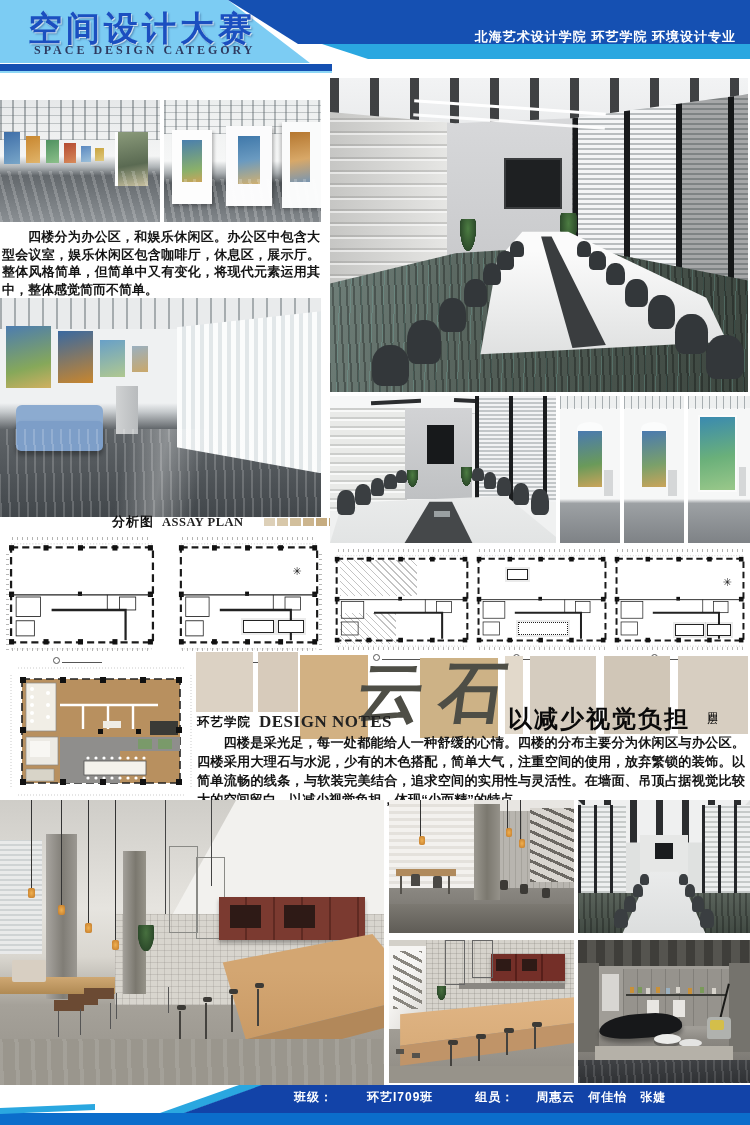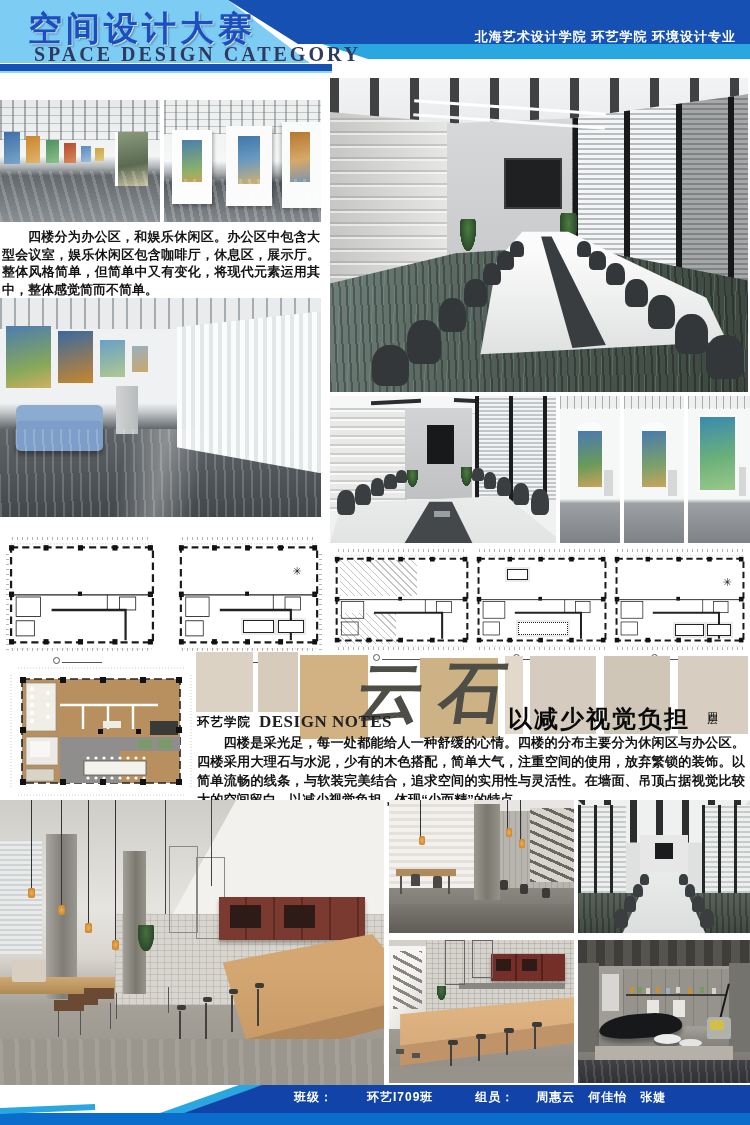--- a/index.html
+++ b/index.html
@@ -12,21 +12,21 @@
   .hdr-left{left:0;top:0;width:332px;height:63px;background:#7cccf3;
             clip-path:polygon(0 0,228px 0,310px 100%,0 100%);}
   .hdr-dark{left:228px;top:0;width:522px;height:44px;background:#1550b2;
             clip-path:polygon(0 0,100% 0,100% 100%,70px 100%);}
   .hdr-cyan{left:322px;top:44px;width:428px;height:15px;background:#2aa7e0;
             clip-path:polygon(0 0,100% 0,100% 100%,46px 100%);}
   .hdr-sub{left:0;top:64px;width:332px;height:7px;background:#1550b2;}
   .hdr-subline{left:0;top:71px;width:332px;height:2px;background:#8ed7f5;}
   .t-cn{left:28px;top:6px;font-size:34px;font-weight:bold;color:#1b4fc0;letter-spacing:4px;
         text-shadow:1px 1px 0 rgba(255,255,255,.7),2px 2px 2px rgba(10,30,90,.35);}
-  .t-en{left:34px;top:43px;font-size:20px;color:#2e3a60;letter-spacing:3px;
+  .t-en{left:34px;top:43px;font-size:12px;color:#2e3a60;letter-spacing:3px;
         font-family:"Liberation Serif","DejaVu Serif",serif;font-weight:bold;}
   .t-term{right:12px;top:7px;font-size:21px;font-weight:bold;color:#fff;letter-spacing:1px;}
   .t-school{right:14px;top:28px;font-size:13px;font-weight:bold;color:#fff;letter-spacing:1px;}
   
   .seclabel{display:flex;align-items:center;gap:8px;}
   .sec-cn{font-size:13px;font-weight:bold;color:#111;letter-spacing:1px;}
   .sec-en{font-size:12.5px;font-weight:bold;color:#222;letter-spacing:.5px;
           font-family:"Liberation Serif","DejaVu Serif",serif;}
   .chips{display:flex;gap:2px;margin-left:12px;}
   .chip{width:13px;height:9px;}
@@ -150,20 +150,34 @@
     <div style="left:2%;top:13%;width:14%;height:28%;background:linear-gradient(165deg,#4c7cb0,#86a85a 65%,#d0b060);"></div>
     <div style="left:18%;top:15%;width:11%;height:24%;background:linear-gradient(165deg,#3a69a0,#c8862e);"></div>
     <div style="left:31%;top:19%;width:8%;height:17%;background:linear-gradient(165deg,#68a0c8,#b0c890);"></div>
     <div style="left:41%;top:22%;width:5%;height:12%;background:linear-gradient(165deg,#9ab0c0,#caa86a);"></div>
     <div style="left:36%;top:40%;width:7%;height:22%;background:linear-gradient(90deg,#d0d2d3,#b8bbbd);"></div>
     <div style="left:5%;top:49%;width:27%;height:10%;background:#8cab d0;background:#8cabd0;border-radius:6px 6px 0 0;"></div>
     <div style="left:5%;top:56%;width:27%;height:14%;background:#7d9ec8;border-radius:5px;box-shadow:0 4px 5px rgba(0,0,0,.35);"></div>
     <div style="left:0;top:60%;width:100%;height:40%;background:repeating-linear-gradient(88deg,rgba(255,255,255,.18) 0 2px,transparent 2px 9px),linear-gradient(100deg,transparent 38%,rgba(255,255,255,.3) 50%,transparent 62%);"></div>
   </div>
 
+  <div class="abs seclabel" style="left:112px;top:513px;">
+    <span class="sec-cn">分析图</span>
+    <span class="sec-en">ASSAY PLAN</span>
+    <span class="chips">
+      <span class="chip" style="width: 11px; height: 8px; background: rgb(221, 208, 184);"></span>
+        <span class="chip" style="width: 11px; height: 8px; background: rgb(216, 200, 170);"></span>
+        <span class="chip" style="width: 11px; height: 8px; background: rgb(210, 191, 156);"></span>
+        <span class="chip" style="width: 11px; height: 8px; background: rgb(204, 181, 142);"></span>
+        <span class="chip" style="width: 11px; height: 8px; background: rgb(198, 172, 128);"></span>
+        <span class="chip" style="width: 11px; height: 8px; background: rgb(192, 162, 114);"></span>
+        <span class="chip" style="width: 11px; height: 8px; background: rgb(186, 152, 100);"></span>
+        <span class="chip" style="width: 11px; height: 8px; background: rgb(180, 142, 86);"></span>
+    </span>
+  </div>
 
   <div class="img" style="left:330px;top:78px;width:418px;height:314px;">
     <div style="inset:0;background:#eceded;"></div>
     <div style="left:0;top:0;width:30%;height:72%;background:repeating-linear-gradient(0deg,rgba(255,255,255,.55) 0 2px,rgba(130,130,128,.3) 2px 4px,transparent 4px 13px),linear-gradient(90deg,#c6c6c4,#e8e8e6);"></div>
     <div style="left:28%;top:10%;width:34%;height:52%;background:linear-gradient(180deg,#d8d9db,#c8c9cb);"></div>
     <div style="left:42%;top:26%;width:13%;height:15%;background:#1e2022;box-shadow:0 0 0 2px #3a3c3e;"></div>
     <div style="left:58%;top:0;width:42%;height:78%;background:repeating-linear-gradient(90deg,#17191b 0 6px,transparent 6px 52px),repeating-linear-gradient(0deg,#f4f5f6 0 3px,#b9bdbf 3px 5px);clip-path:polygon(0 10%,100% 0,100% 100%,0 82%);"></div>
     <div style="left:84%;top:0;width:16%;height:78%;background:rgba(20,22,24,.35);clip-path:polygon(0 4%,100% 0,100% 100%,0 92%);"></div>
     <div style="left:0;top:0;width:100%;height:40%;clip-path:polygon(0 0,100% 0,100% 13%,58% 32%,30% 36%,0 27%);background:repeating-linear-gradient(90deg,rgba(44,46,48,.9) 0 9px,transparent 9px 40px),linear-gradient(180deg,#f2f3f4,#dcdedf);"></div>
     <div style="left:20%;top:9%;width:46%;height:3px;background:#fff;transform:rotate(4deg);box-shadow:0 14px 0 rgba(255,255,255,.9);"></div>

